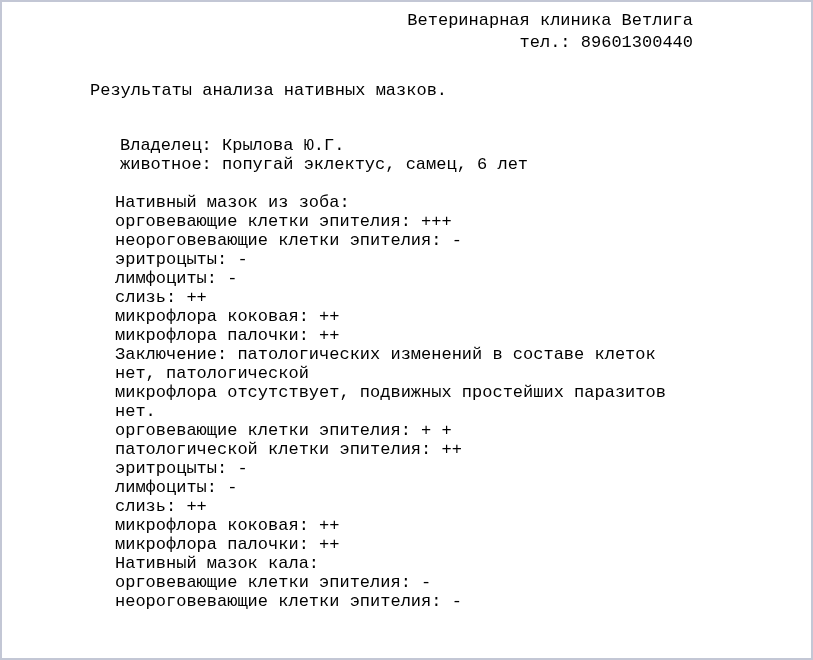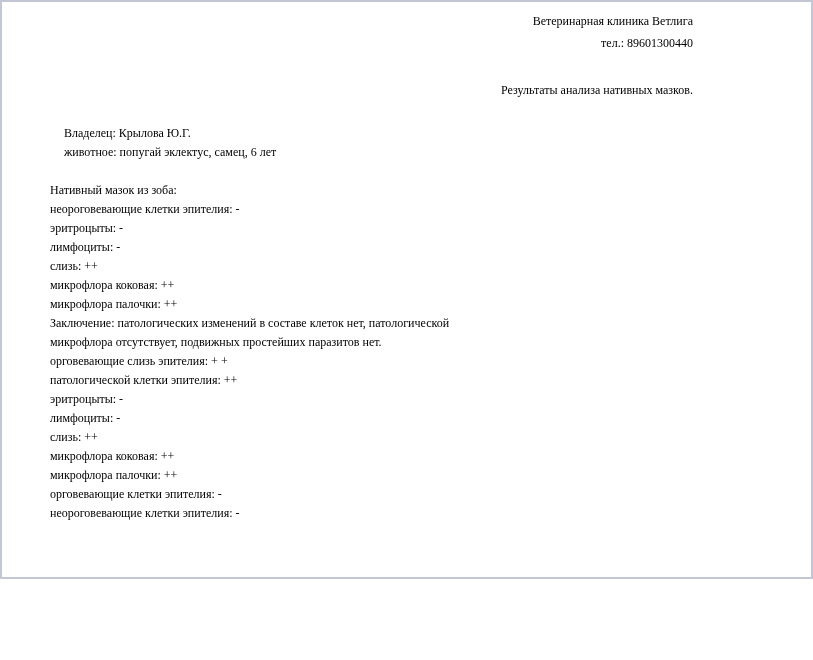--- a/index.html
+++ b/index.html
@@ -3,49 +3,49 @@
 <meta charset="utf-8">
 <style>
   html, body {
     margin: 0;
     padding: 0;
     background: #ffffff;
   }
   .page {
     box-sizing: border-box;
     width: 813px;
-    height: 579px;
+    height: 660px;
     background: #ffffff;
     border: 2px solid #c3c7d5;
     overflow: hidden;
-    font-family: Liberation Serif, serif;
+    font-family: Liberation Mono, monospace;
     color: #000000;
-    font-size: 12px;
+    font-size: 17px;
   }
   .clinic-header {
     margin-top: 8px;
     padding: 0 118px;
     text-align: right;
     line-height: 22px;
   }
   .doc-title {
     margin-top: 27px;
-    padding: 0 118px;
-    text-align: right;
+    padding: 0 88px;
+    text-align: left;
     line-height: 19px;
     white-space: pre-wrap;
   }
   .owner-block {
-    margin-top: 24px;
-    padding: 0 62px;
+    margin-top: 36px;
+    padding: 0 118px;
     line-height: 19px;
   }
   .results-body {
     margin-top: 19px;
-    padding: 0 48px;
+    padding: 0 113px;
     line-height: 19px;
   }
   .line {
     white-space: pre-wrap;
   }
 </style>
 </head>
 <body>
 
 <div class="page" style="border-color: rgb(195, 199, 213); background: rgb(255, 255, 255); color: rgb(0, 0, 0);">
@@ -57,32 +57,34 @@
 
   <div class="doc-title">Результаты анализа нативных мазков.</div>
 
   <div class="owner-block">
     <div class="line">Владелец: Крылова Ю.Г.</div>
     <div class="line">животное: попугай эклектус, самец, 6 лет</div>
   </div>
 
   <div class="results-body">
     <div class="line">Нативный мазок из зоба:</div>
+    <div class="line">орговевающие клетки эпителия: +++</div>
     <div class="line">неороговевающие клетки эпителия: -</div>
     <div class="line">эритроцыты: -</div>
     <div class="line">лимфоциты: -</div>
     <div class="line">слизь: ++</div>
     <div class="line">микрофлора коковая: ++</div>
     <div class="line">микрофлора палочки: ++</div>
     <div class="line">Заключение: патологических изменений в составе клеток нет, патологической</div>
     <div class="line">микрофлора отсутствует, подвижных простейших паразитов нет.</div>
-    <div class="line">орговевающие слизь эпителия: + +</div>
+    <div class="line">орговевающие клетки эпителия: + +</div>
     <div class="line">патологической клетки эпителия: ++</div>
     <div class="line">эритроцыты: -</div>
     <div class="line">лимфоциты: -</div>
     <div class="line">слизь: ++</div>
     <div class="line">микрофлора коковая: ++</div>
     <div class="line">микрофлора палочки: ++</div>
+    <div class="line">Нативный мазок кала:</div>
     <div class="line">орговевающие клетки эпителия: -</div>
     <div class="line">неороговевающие клетки эпителия: -</div>
   </div>
 
 </div>
 
 </body></html>

